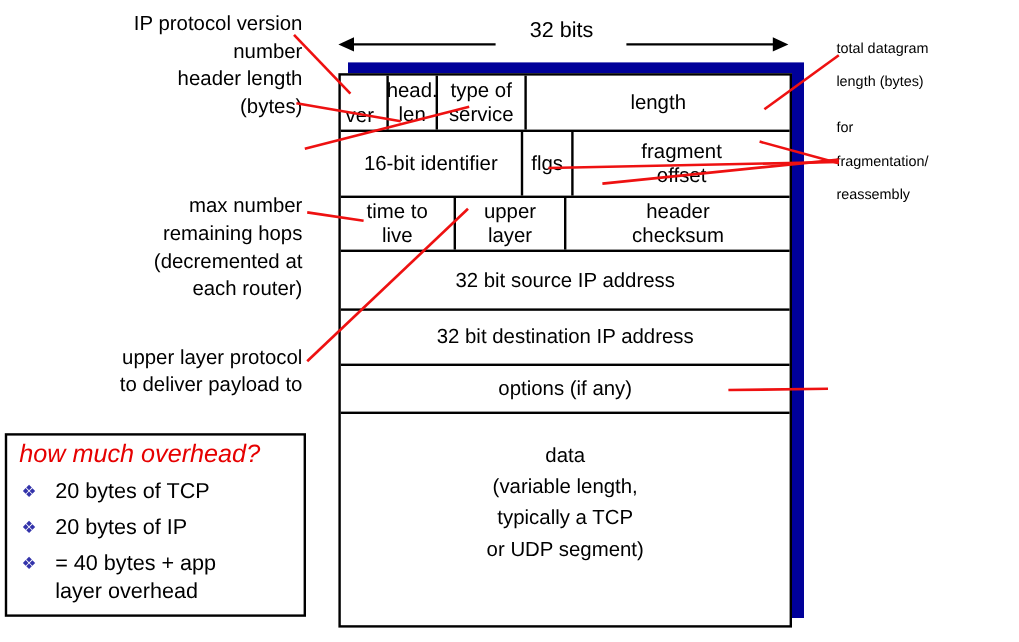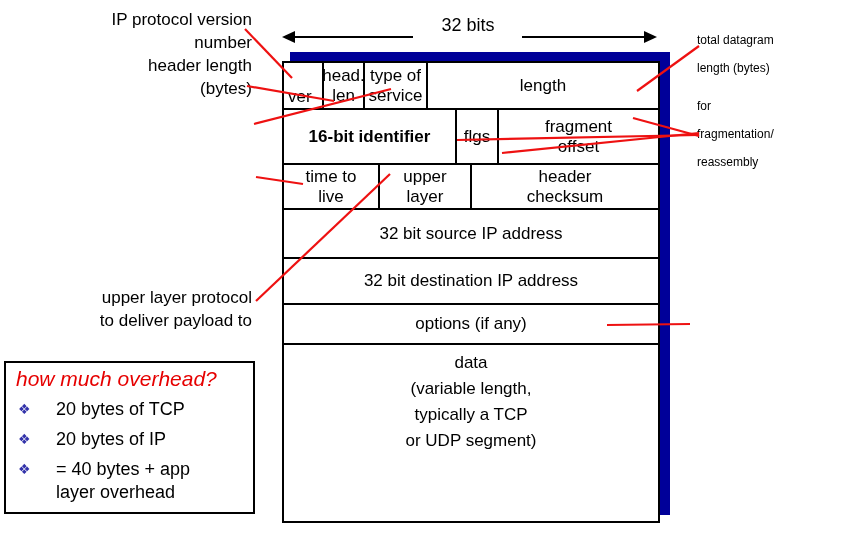--- a/index.html
+++ b/index.html
@@ -26,24 +26,24 @@
   .row:last-child { border-bottom:none; flex:1; }
   .cell {
     border-right:2px solid #000; display:flex; align-items:center;
     justify-content:center; text-align:center; white-space:pre-line;
     font-size:17px; line-height:20px; overflow:visible;
   }
   .cell:last-child { border-right:none; flex:1; }
   .r1 { height:47px; } .r2 { height:55px; } .r3 { height:45px; }
   .r4 { height:49px; } .r5 { height:46px; } .r6 { height:40px; }
   .c-ver { width:40px; align-items:flex-end; justify-content:flex-start; padding:0 0 1px 4px; }
-  .c-headlen { width:41px; } .c-tos { width:63px; }
-  .c-ident { width:173px;font-weight:bold; } .c-flgs { width:42px; }
+  .c-headlen { width:41px; } .c-tos { width:74px; }
+  .c-ident { width:152px; } .c-flgs { width:42px; }
   .c-ttl { width:96px; } .c-upper { width:92px; }
-  .c-data { align-items:flex-start; padding-top:5px; line-height:26px; }
+  .c-data { align-items:flex-start; padding-top:22px; line-height:26px; }
 
   
   .bits {
     position:absolute; left:413px; top:15px; width:110px; text-align:center;
     font-size:18px; z-index:2; white-space:pre-line;
   }
 
   
   .ann { position:absolute; z-index:2; white-space:pre-line; }
   .ann-l { right:597px; text-align:right; font-size:17px; line-height:23px; }
@@ -64,21 +64,21 @@
   }
   .obox-title {
     color:#e60000; font-style:italic; font-size:21px; line-height:26px;
     margin-bottom:6px;
   }
   .obullet { display:flex; margin-bottom:7px; }
   .obullet .glyph {
     color:#3333aa; font-size:14px; line-height:23px; width:30px; flex:none;
     padding-left:2px;
   }
-  .obullet .txt { font-size:18px; line-height:23px; white-space:pre-line;margin-left:10px; }
+  .obullet .txt { font-size:18px; line-height:23px; white-space:pre-line; }
 
   
   svg.lines { position:absolute; left:0; top:0; z-index:5; pointer-events:none; }
 </style>
 </head>
 <body>
 
 <div class="slide">
 
   <div class="shadow"></div>
@@ -122,20 +122,24 @@
 (variable length,
 typically a TCP
 or UDP segment)</div>
     </div>
   </div>
 
   <div class="ann ann-l a-version">IP protocol version
 number</div>
   <div class="ann ann-l a-headerlen">header length
 (bytes)</div>
+  <div class="ann ann-l a-maxhops">max number
+remaining hops
+(decremented at
+each router)</div>
   <div class="ann ann-l a-upperproto">upper layer protocol
 to deliver payload to</div>
 
   <div class="ann ann-r a-totallen">total datagram
 length (bytes)</div>
   <div class="ann ann-r a-frag">for
 fragmentation/
 reassembly</div>
 
   <div class="obox">

